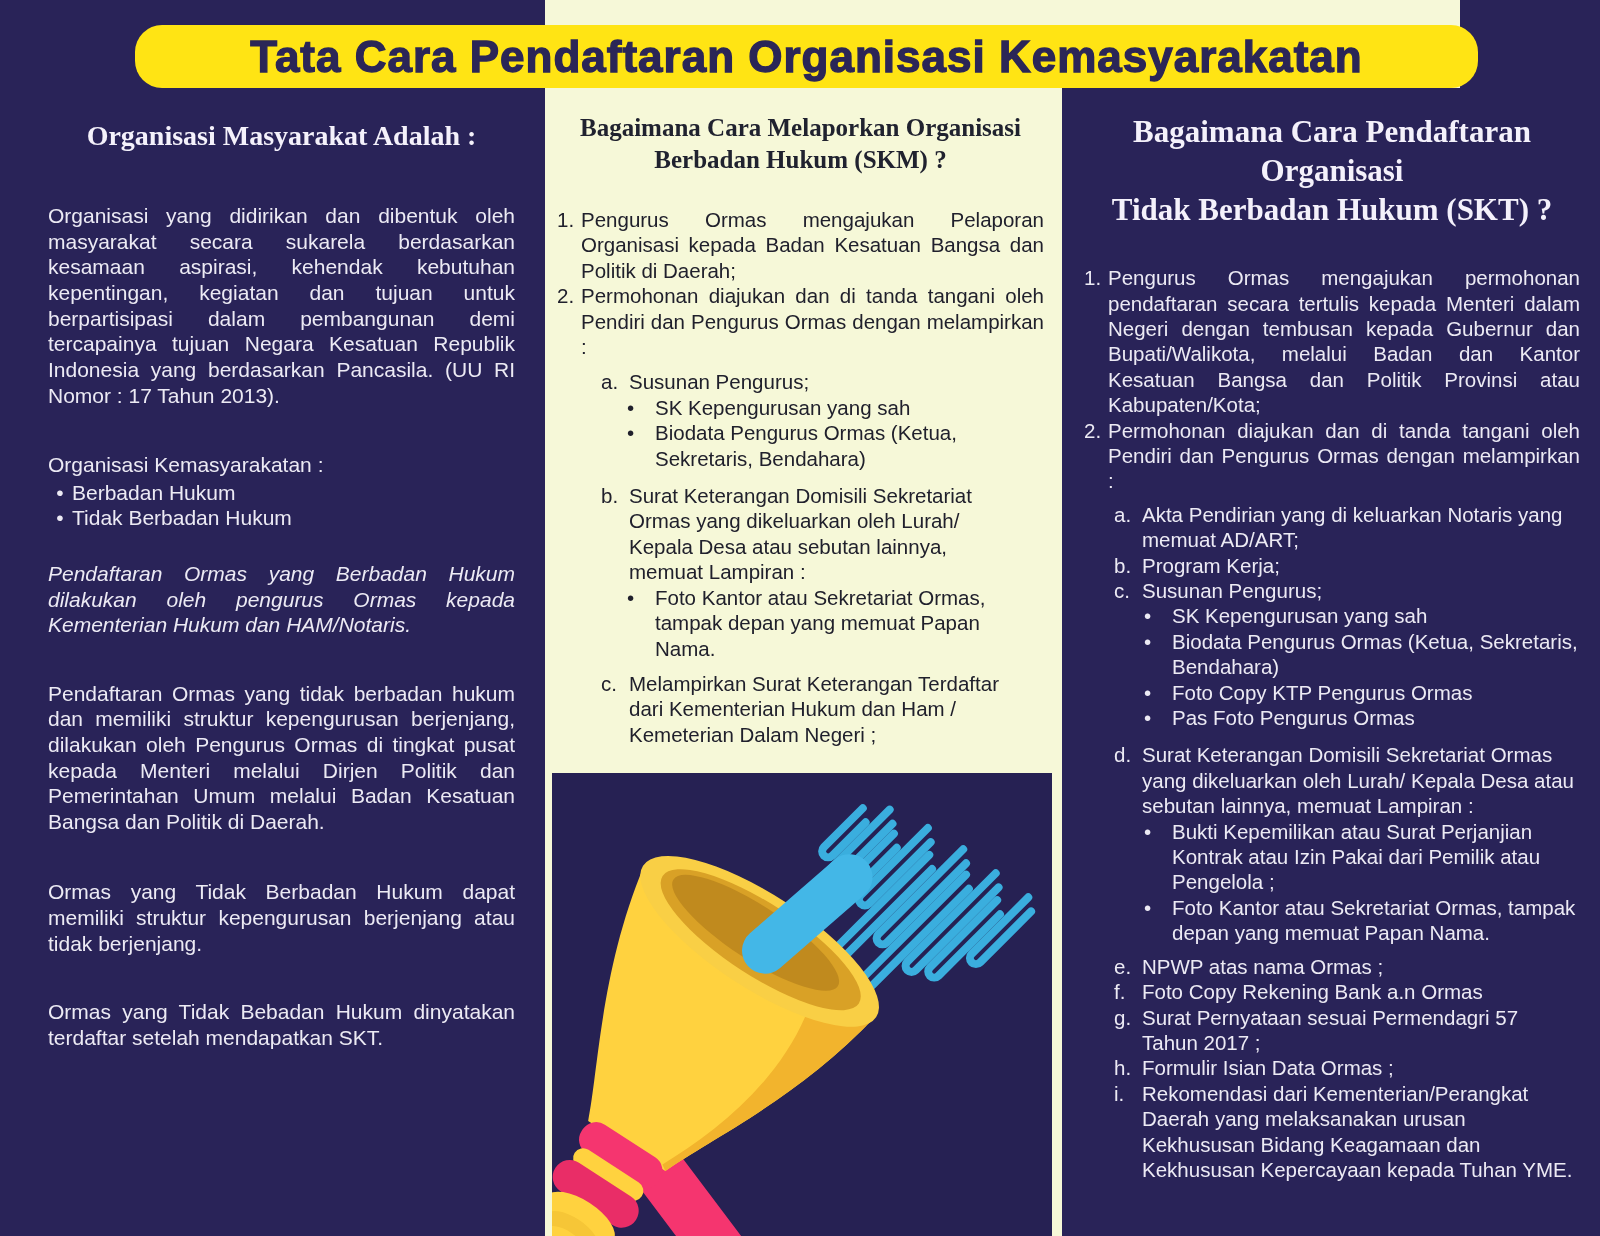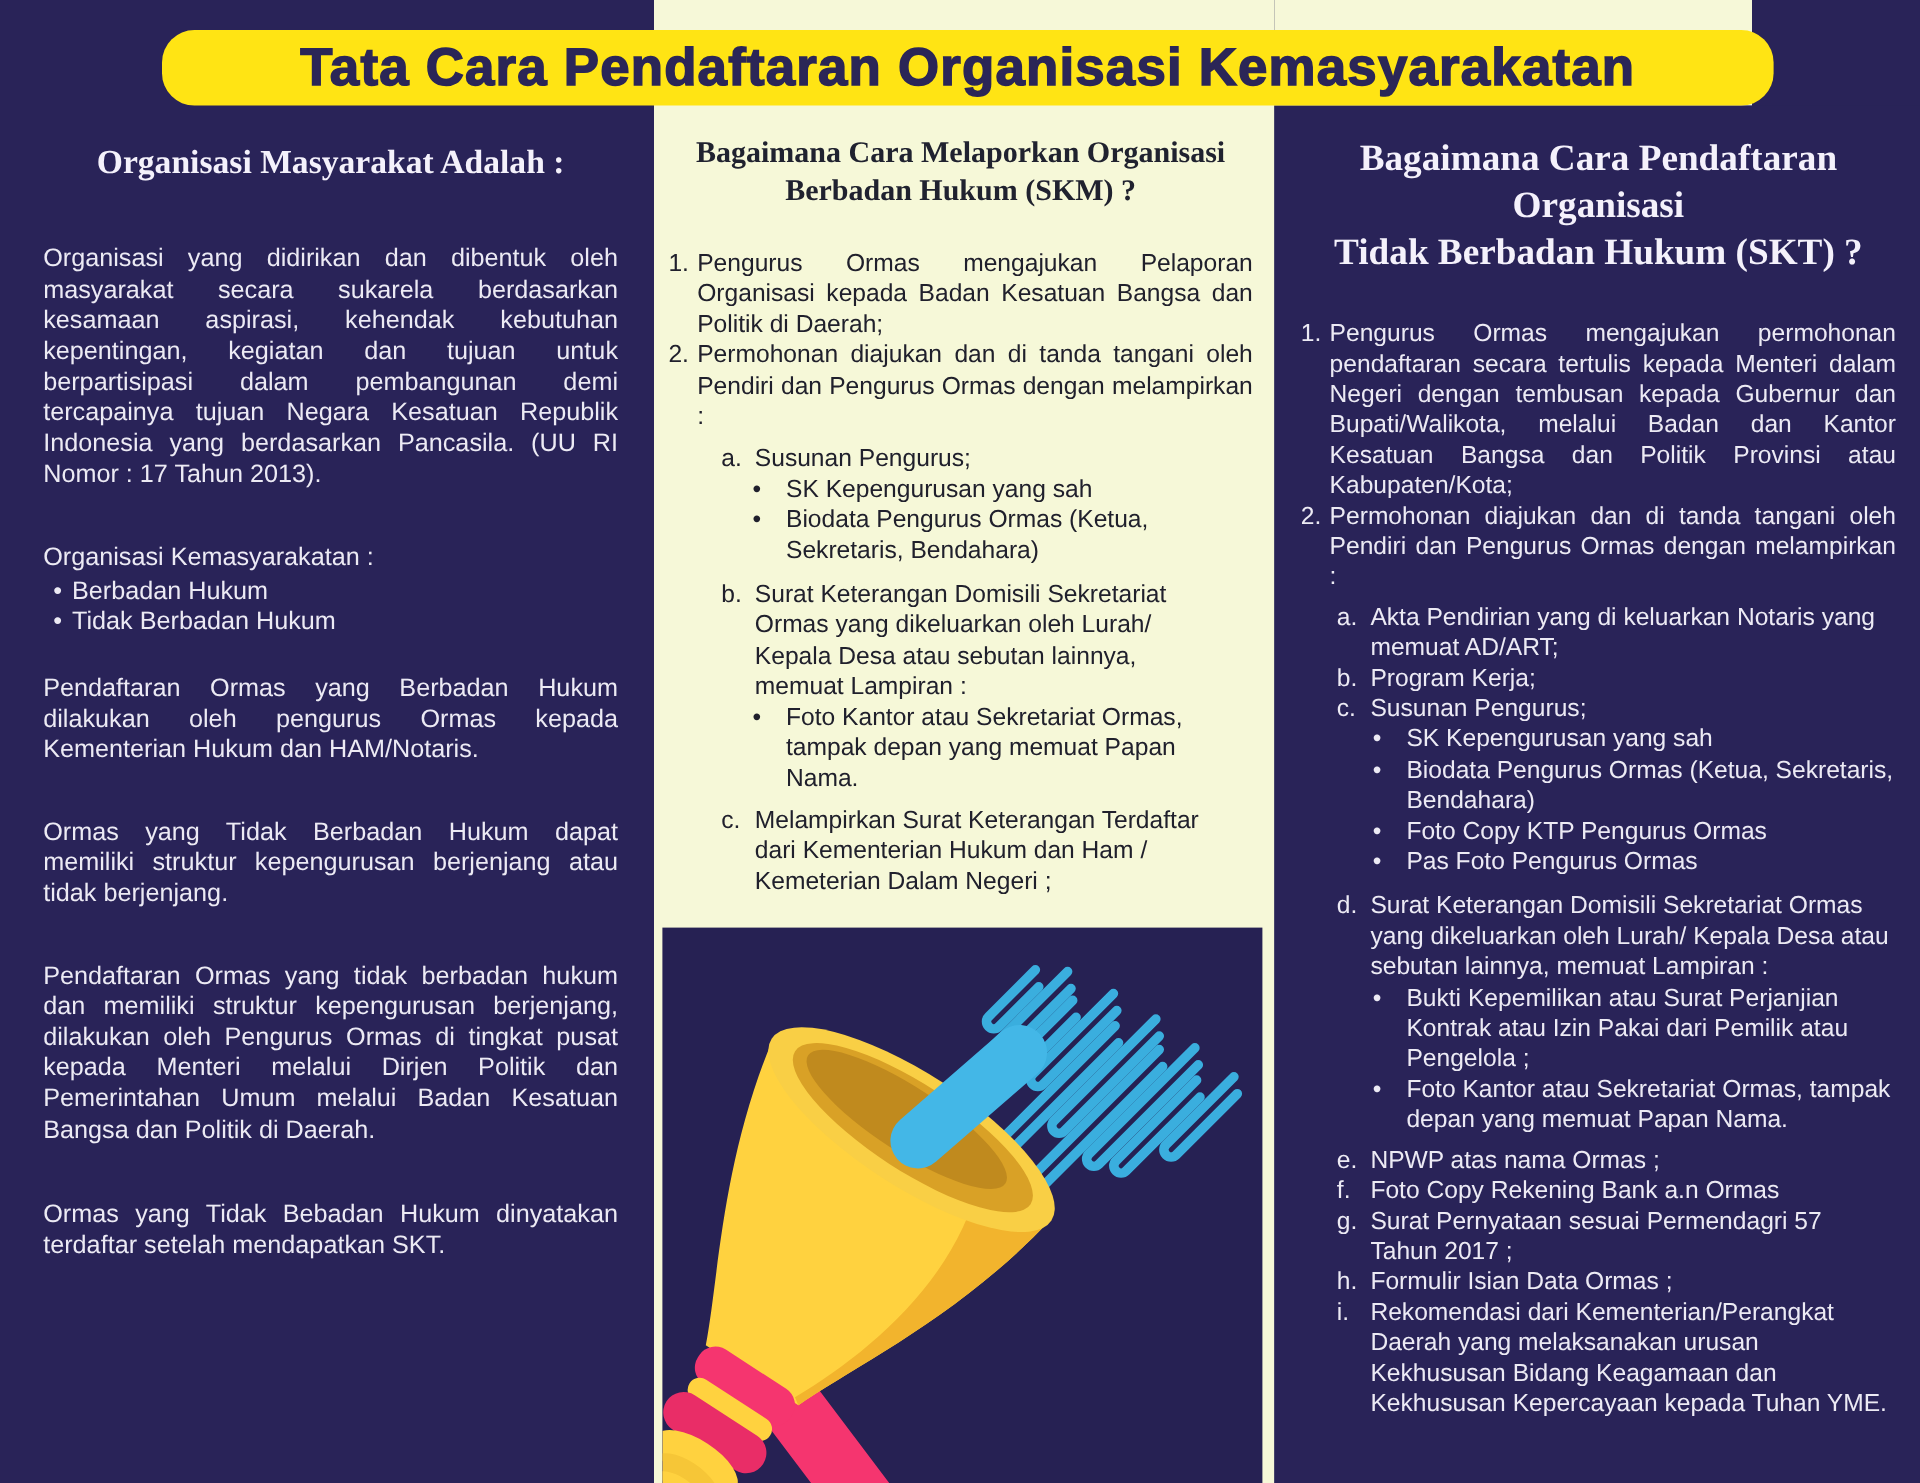--- a/index.html
+++ b/index.html
@@ -27,30 +27,30 @@
 
   
   .col{position:absolute;top:0;height:1236px;box-sizing:border-box;}
   .serif-head{
     font-family:"Liberation Serif", serif;font-weight:bold;
     text-align:center;line-height:1.26;margin:0;
   }
   .jpar{text-align:justify;text-justify:inter-word;margin:0;}
 
   
-  .col-left{left:0;width:551px;padding:118px 36px 0 36px;color:#eceaf4;}
+  .col-left{left:0;width:551px;padding:118px 36px 0 48px;color:#eceaf4;}
   .col-left .serif-head{font-size:28px;color:#f4f1fb;margin-bottom:50px;}
   .col-left .body{font-size:21px;line-height:1.22;}
   .col-left .p1{margin-bottom:44px;}
   .col-left .listintro{margin-bottom:2px;text-align:left;}
   .ul-plain{margin:0 0 30px 0;padding:0;list-style:none;}
   .ul-plain li{display:flex;font-size:21px;line-height:1.22;}
   .ul-plain .bm{flex:0 0 24px;text-align:center;}
   .ul-plain .bt{flex:1;}
-  .col-left .p2,.col-left .p3{margin-bottom:43px;}
+  .col-left .p2,.col-left .p3{margin-bottom:43px;font-style:italic;}
   .col-left .p4{margin-bottom:45px;}
   .col-left .p5{margin-bottom:43px;}
 
   
   .col-mid{left:545px;width:517px;padding:112px 18px 0 12px;color:#20202c;}
   .col-mid .serif-head{font-size:25px;color:#20222f;margin-bottom:32px;}
   
   .col-right{left:1062px;width:538px;padding:112px 20px 0 22px;color:#eceaf4;}
   .col-right .serif-head{font-size:31px;color:#f4f1fb;margin-bottom:36px;}
 
@@ -99,22 +99,22 @@
     <li>
       <span class="bm">•</span>
       <span class="bt">Berbadan Hukum</span>
     </li>
     <li>
       <span class="bm">•</span>
       <span class="bt">Tidak Berbadan Hukum</span>
     </li>
   </ul>
   <p class="jpar body p2">Pendaftaran Ormas yang Berbadan Hukum dilakukan oleh pengurus Ormas kepada Kementerian Hukum dan HAM/Notaris.</p>
+  <p class="jpar body p4">Pendaftaran Ormas yang tidak berbadan hukum dan memiliki struktur kepengurusan berjenjang, dilakukan oleh Pengurus Ormas di tingkat pusat kepada Menteri melalui Dirjen Politik dan Pemerintahan Umum melalui Badan Kesatuan Bangsa dan Politik di Daerah.</p>
   <p class="jpar body p5">Ormas yang Tidak Berbadan Hukum dapat memiliki struktur kepengurusan berjenjang atau tidak berjenjang.</p>
-  <p class="jpar body p4">Pendaftaran Ormas yang tidak berbadan hukum dan memiliki struktur kepengurusan berjenjang, dilakukan oleh Pengurus Ormas di tingkat pusat kepada Menteri melalui Dirjen Politik dan Pemerintahan Umum melalui Badan Kesatuan Bangsa dan Politik di Daerah.</p>
   <p class="jpar body p6">Ormas yang Tidak Bebadan Hukum dinyatakan terdaftar setelah mendapatkan SKT.</p>
 </div>
 
 <div class="col col-mid">
   <h2 class="serif-head">
     <span>Bagaimana Cara Melaporkan Organisasi</span><br>
     <span>Berbadan Hukum (SKM) ?</span>
   </h2>
   <div class="li lvl0">
       <span class="m">1.</span>

